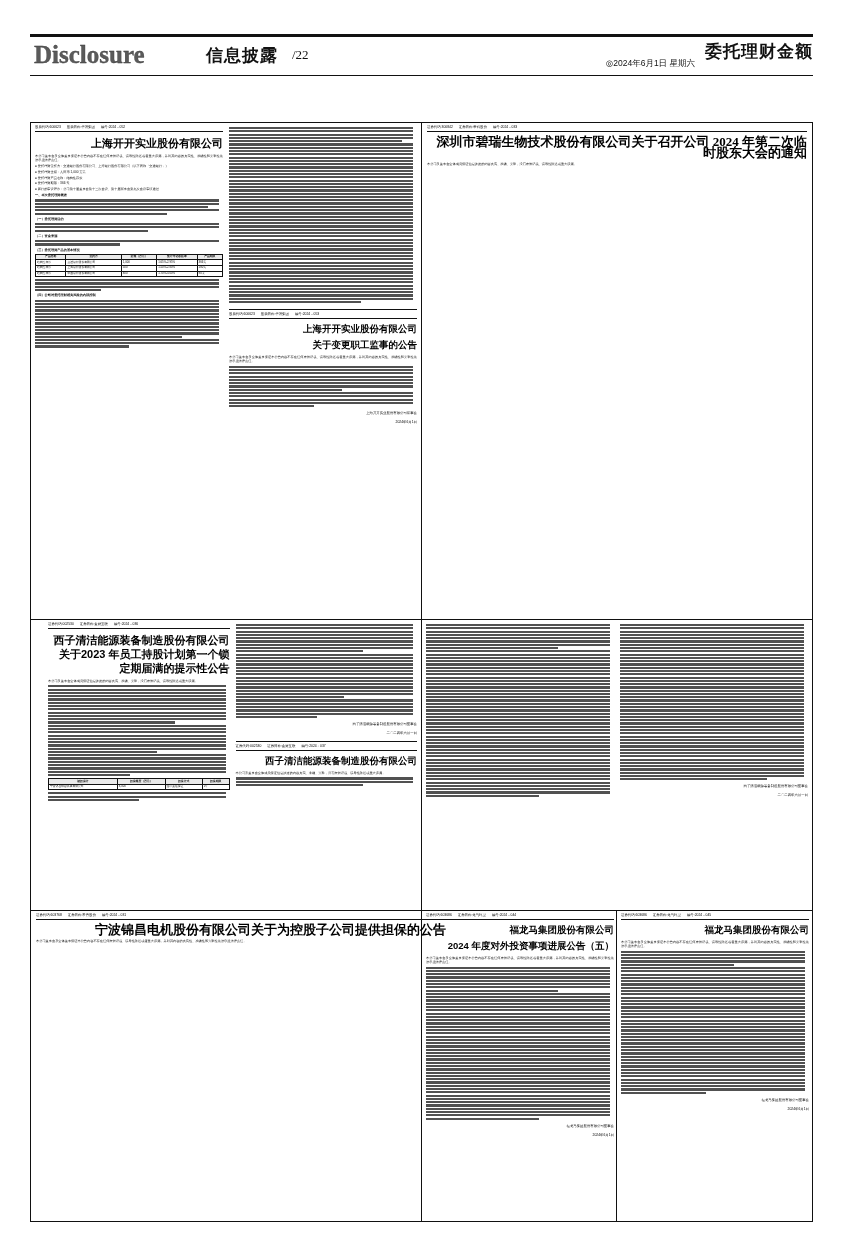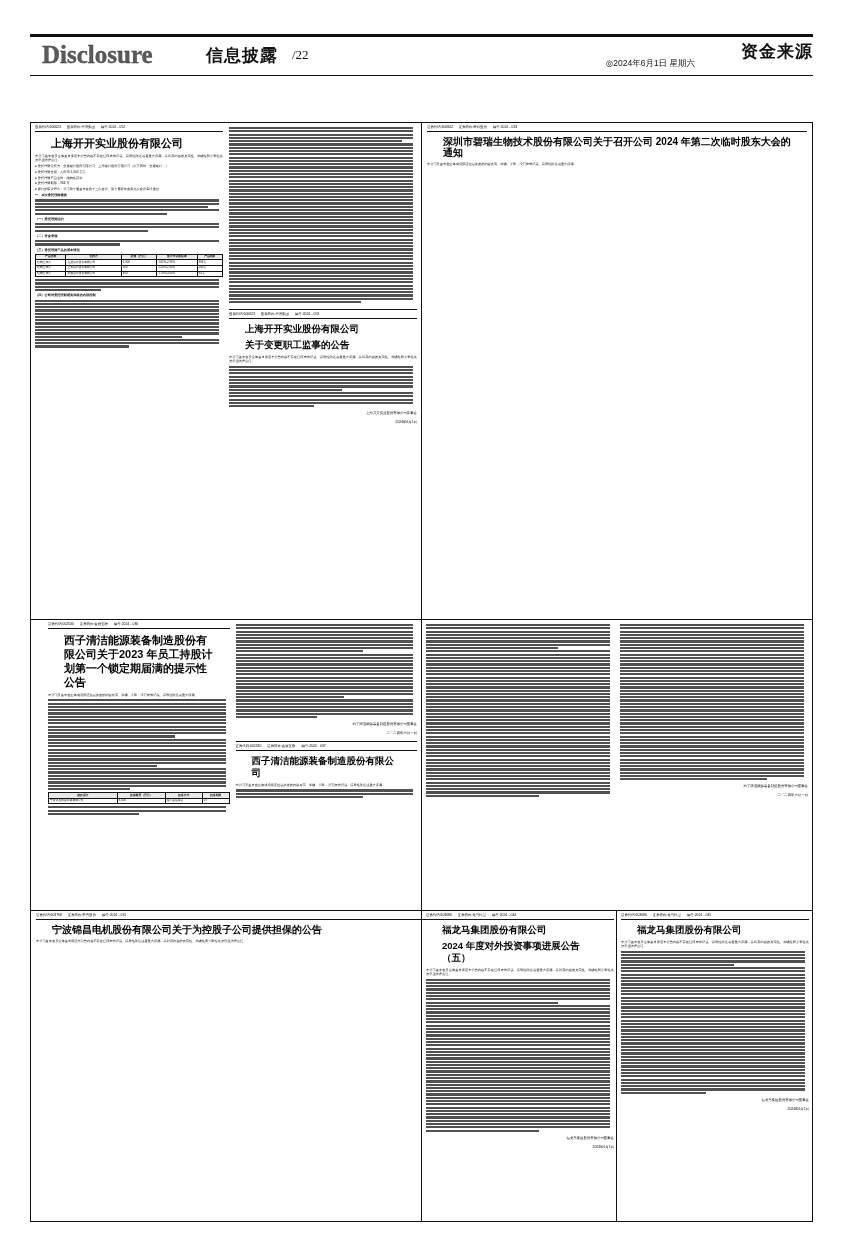--- a/index.html
+++ b/index.html
@@ -6,44 +6,44 @@
   body{font-family:"Liberation Sans","DejaVu Sans",sans-serif;}
   .page{
     width:843px;height:1254px;background:#ffffff;position:relative;overflow:hidden;
     box-sizing:border-box;
   }
   
   .masthead{position:absolute;left:30px;top:34px;width:783px;height:44px;}
   .mh-rule-top{position:absolute;left:0;top:0;width:783px;height:3px;background:#111;}
   .mh-rule-bot{position:absolute;left:0;top:41px;width:783px;height:1px;background:#111;}
   .mh-logo{
-    position:absolute;left:12px;top:7px;font-size:25px;font-weight:bold;letter-spacing:0px;
+    position:absolute;left:4px;top:7px;font-size:25px;font-weight:bold;letter-spacing:0px;
     color:#5a5a5a;font-family:"Liberation Serif","DejaVu Serif",serif;
     -webkit-text-stroke:0.3px #333;
   }
   .mh-cn{position:absolute;left:176px;top:10px;font-size:17px;font-weight:bold;color:#111;letter-spacing:1px;}
   .mh-page{position:absolute;left:262px;top:13px;font-size:13px;color:#111;font-family:"Liberation Serif",serif;}
   .mh-date{position:absolute;right:118px;top:24px;font-size:8.5px;color:#111;}
   .mh-paper{position:absolute;right:0;top:6px;font-size:17px;font-weight:bold;color:#111;
     font-family:"Liberation Serif","DejaVu Serif",serif;letter-spacing:1px;}
 
   
   .grid{position:absolute;left:30px;top:122px;width:783px;height:1100px;}
   .vline{position:absolute;top:0;bottom:0;width:1px;background:#111;}
   .hline{position:absolute;left:0;right:0;height:1px;background:#111;}
   .blk{position:absolute;box-sizing:border-box;overflow:hidden;}
 
   
   .col{float:left;box-sizing:border-box;padding:0 3px;}
   .code-row{display:flex;gap:6px;font-size:3.4px;line-height:5px;margin-bottom:1px;}
   .code-row span{white-space:nowrap;}
   .rule{height:1px;background:#111;margin:1px 0 2px;}
-  h1.t{font-size:11px;line-height:14px;text-align:left;font-weight:bold;margin:4px 16px 4px;color:#000;}
+  h1.t{font-size:11px;line-height:14px;text-align:right;font-weight:bold;margin:4px 0 4px;color:#000;}
   h1.t.s{font-size:9.5px;line-height:12px;}
-  h1.t.xs{font-size:10px;line-height:11px;}
+  h1.t.xs{font-size:13px;line-height:11px;font-family:Liberation Serif, serif;}
   p.b{font-size:3.2px;line-height:4.3px;text-align:justify;color:#111;margin:0 0 1.5px;}
   p.b.bold{font-weight:bold;}
   .sig{font-size:3.4px;line-height:5px;text-align:right;margin-top:4px;}
   .tbl{width:100%;border-collapse:collapse;margin:2px 0;}
   .tbl td,.tbl th{border:0.5px solid #111;font-size:2.8px;line-height:3.6px;padding:0.5px 1px;color:#111;}
   .tbl th{background:#e9e9e9;font-weight:bold;}
   .g{background:#2b2b2b;height:2.2px;margin:1.1px 0;opacity:.82;}.g.w92{width:92%}.g.w70{width:70%}.g.w60{width:60%}
   .g.w45{width:45%}.g.w35{width:35%}.g.w98{width:98%}.g.w78{width:78%}
   .g.w50{width:50%}
   .gblock{margin:2px 0;}
@@ -52,21 +52,21 @@
 <body>
 
 <div class="page">
 
   <div class="masthead">
     <div class="mh-rule-top"></div>
     <div class="mh-logo">Disclosure</div>
     <div class="mh-cn">信息披露</div>
     <div class="mh-page">/22</div>
     <div class="mh-date">◎2024年6月1日 星期六</div>
-    <div class="mh-paper">资金来源</div>
+    <div class="mh-paper">委托理财金额</div>
     <div class="mh-rule-bot"></div>
   </div>
 
   <div class="grid">
 
     <div class="hline" style="top:0;"></div>
     <div class="hline" style="top:497px;"></div>
     <div class="hline" style="top:788px;"></div>
     <div class="hline" style="top:1099px;"></div>
     <div class="vline" style="left:0;"></div>

